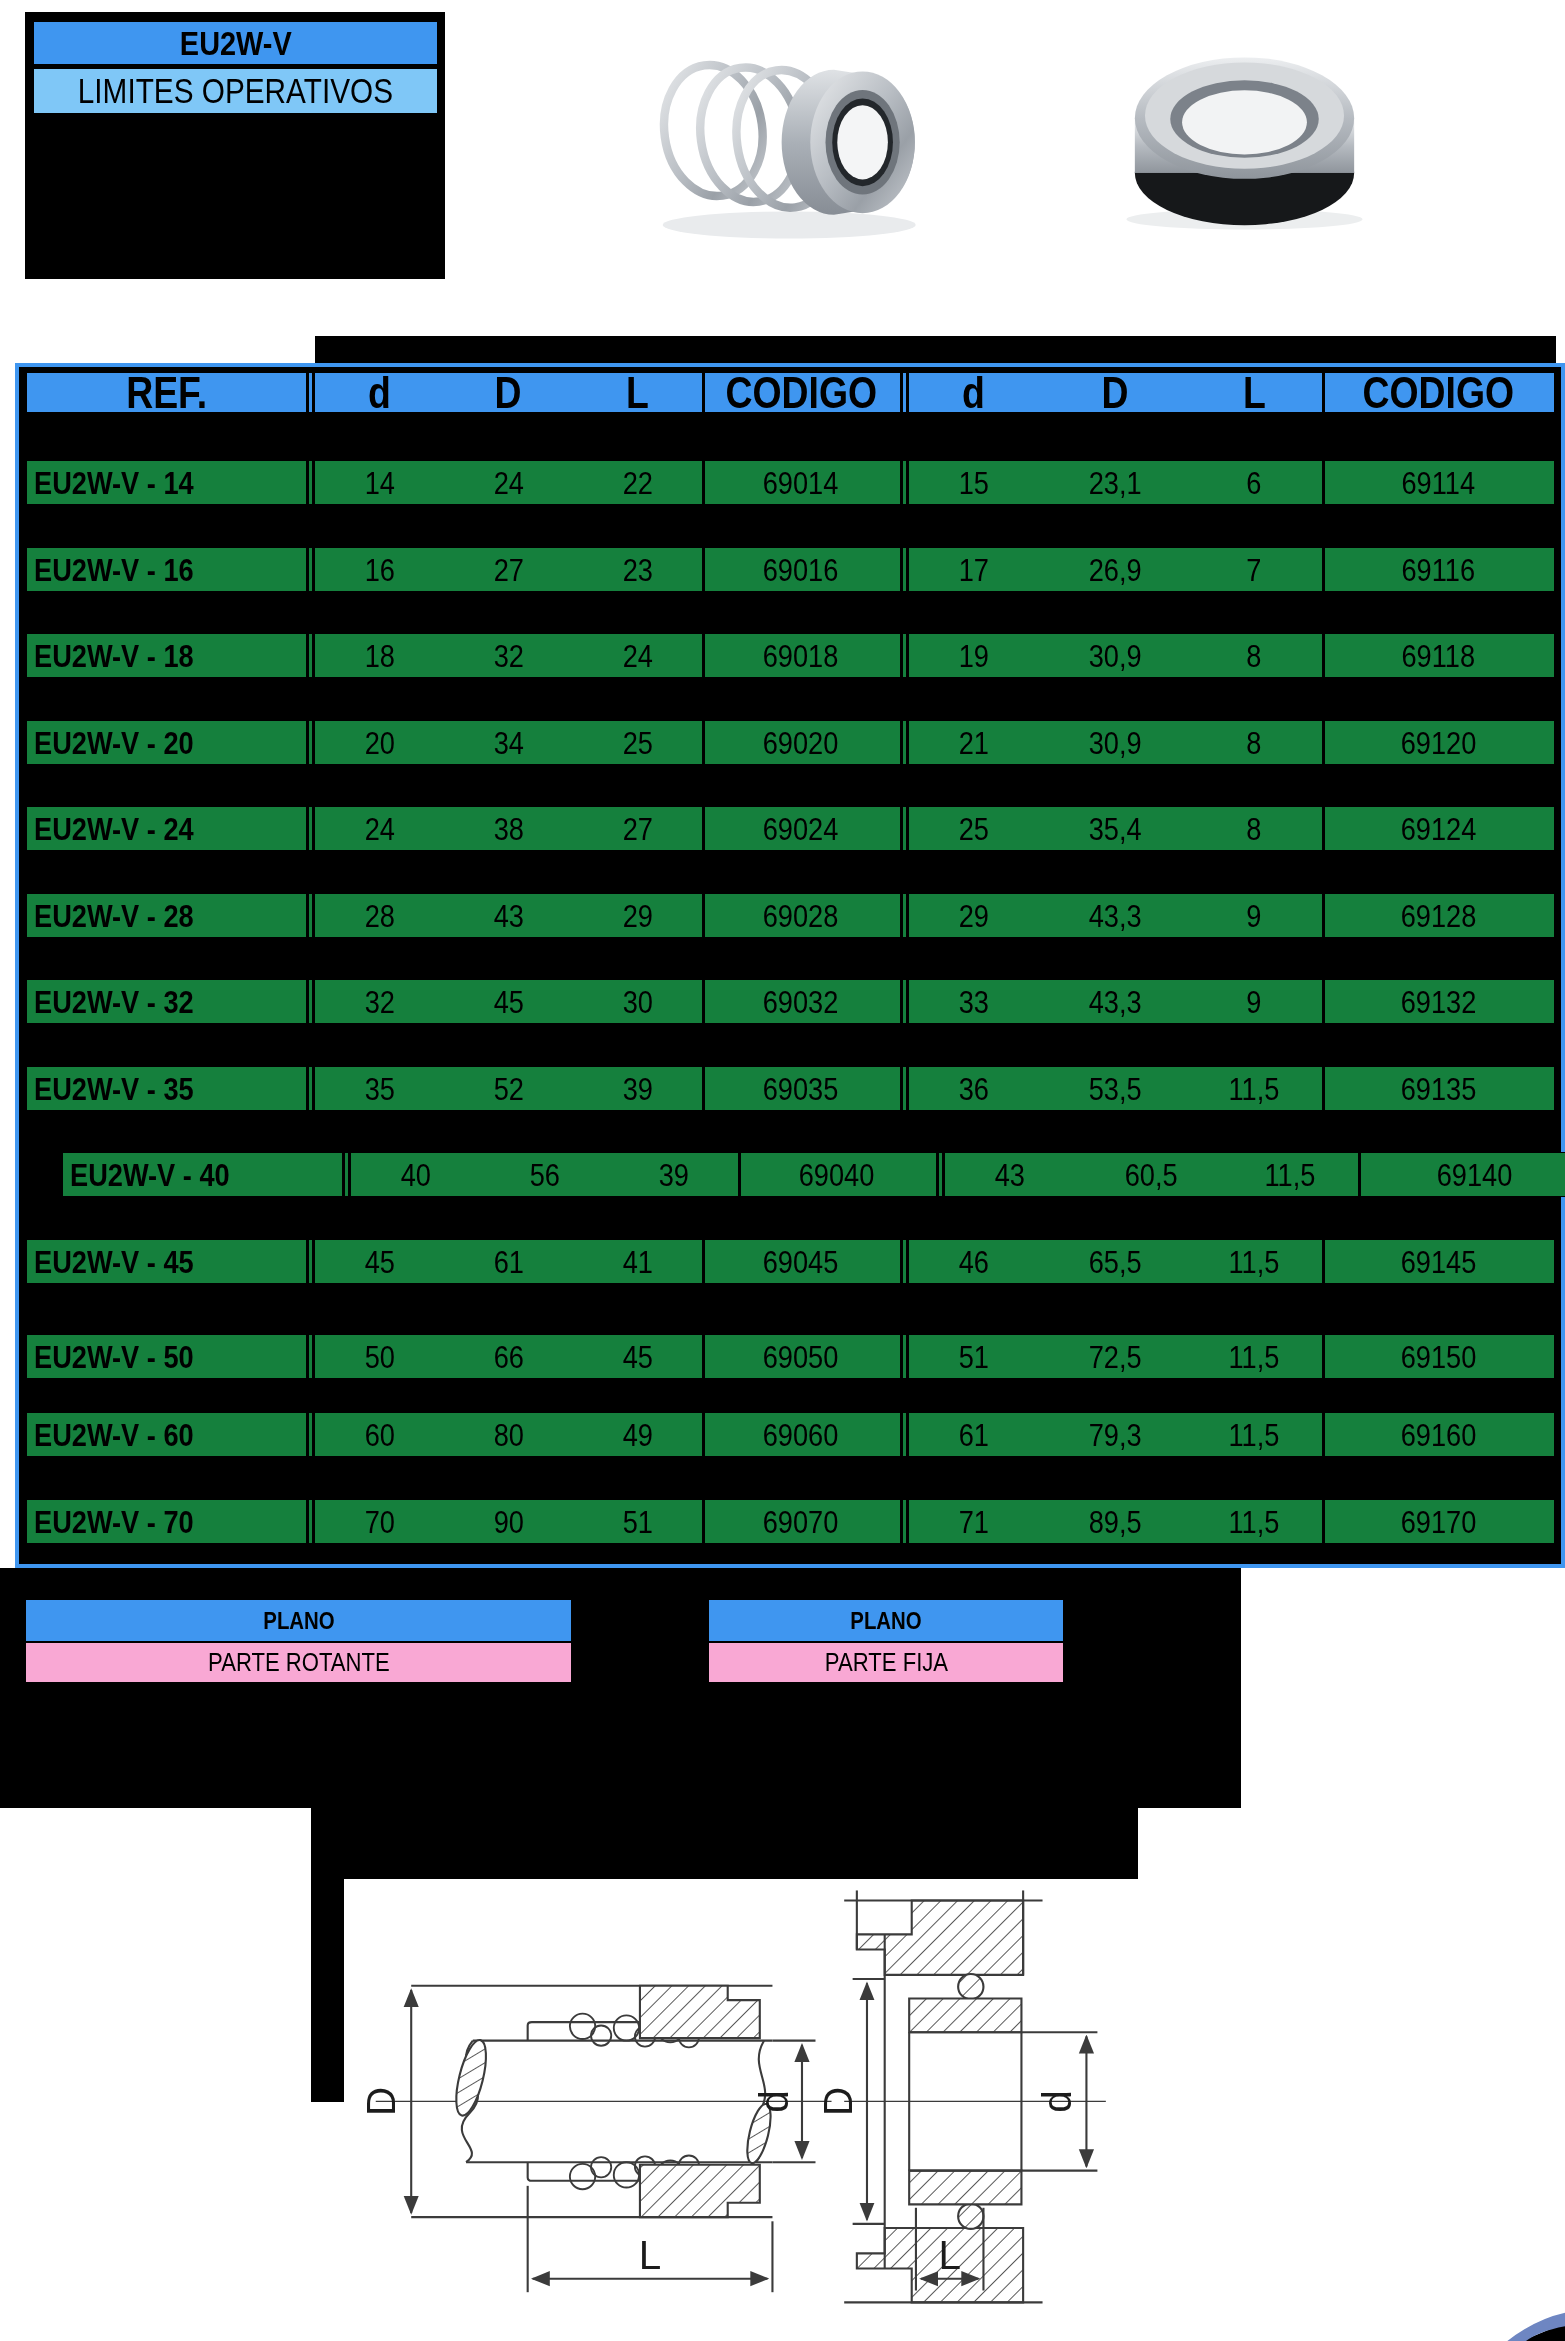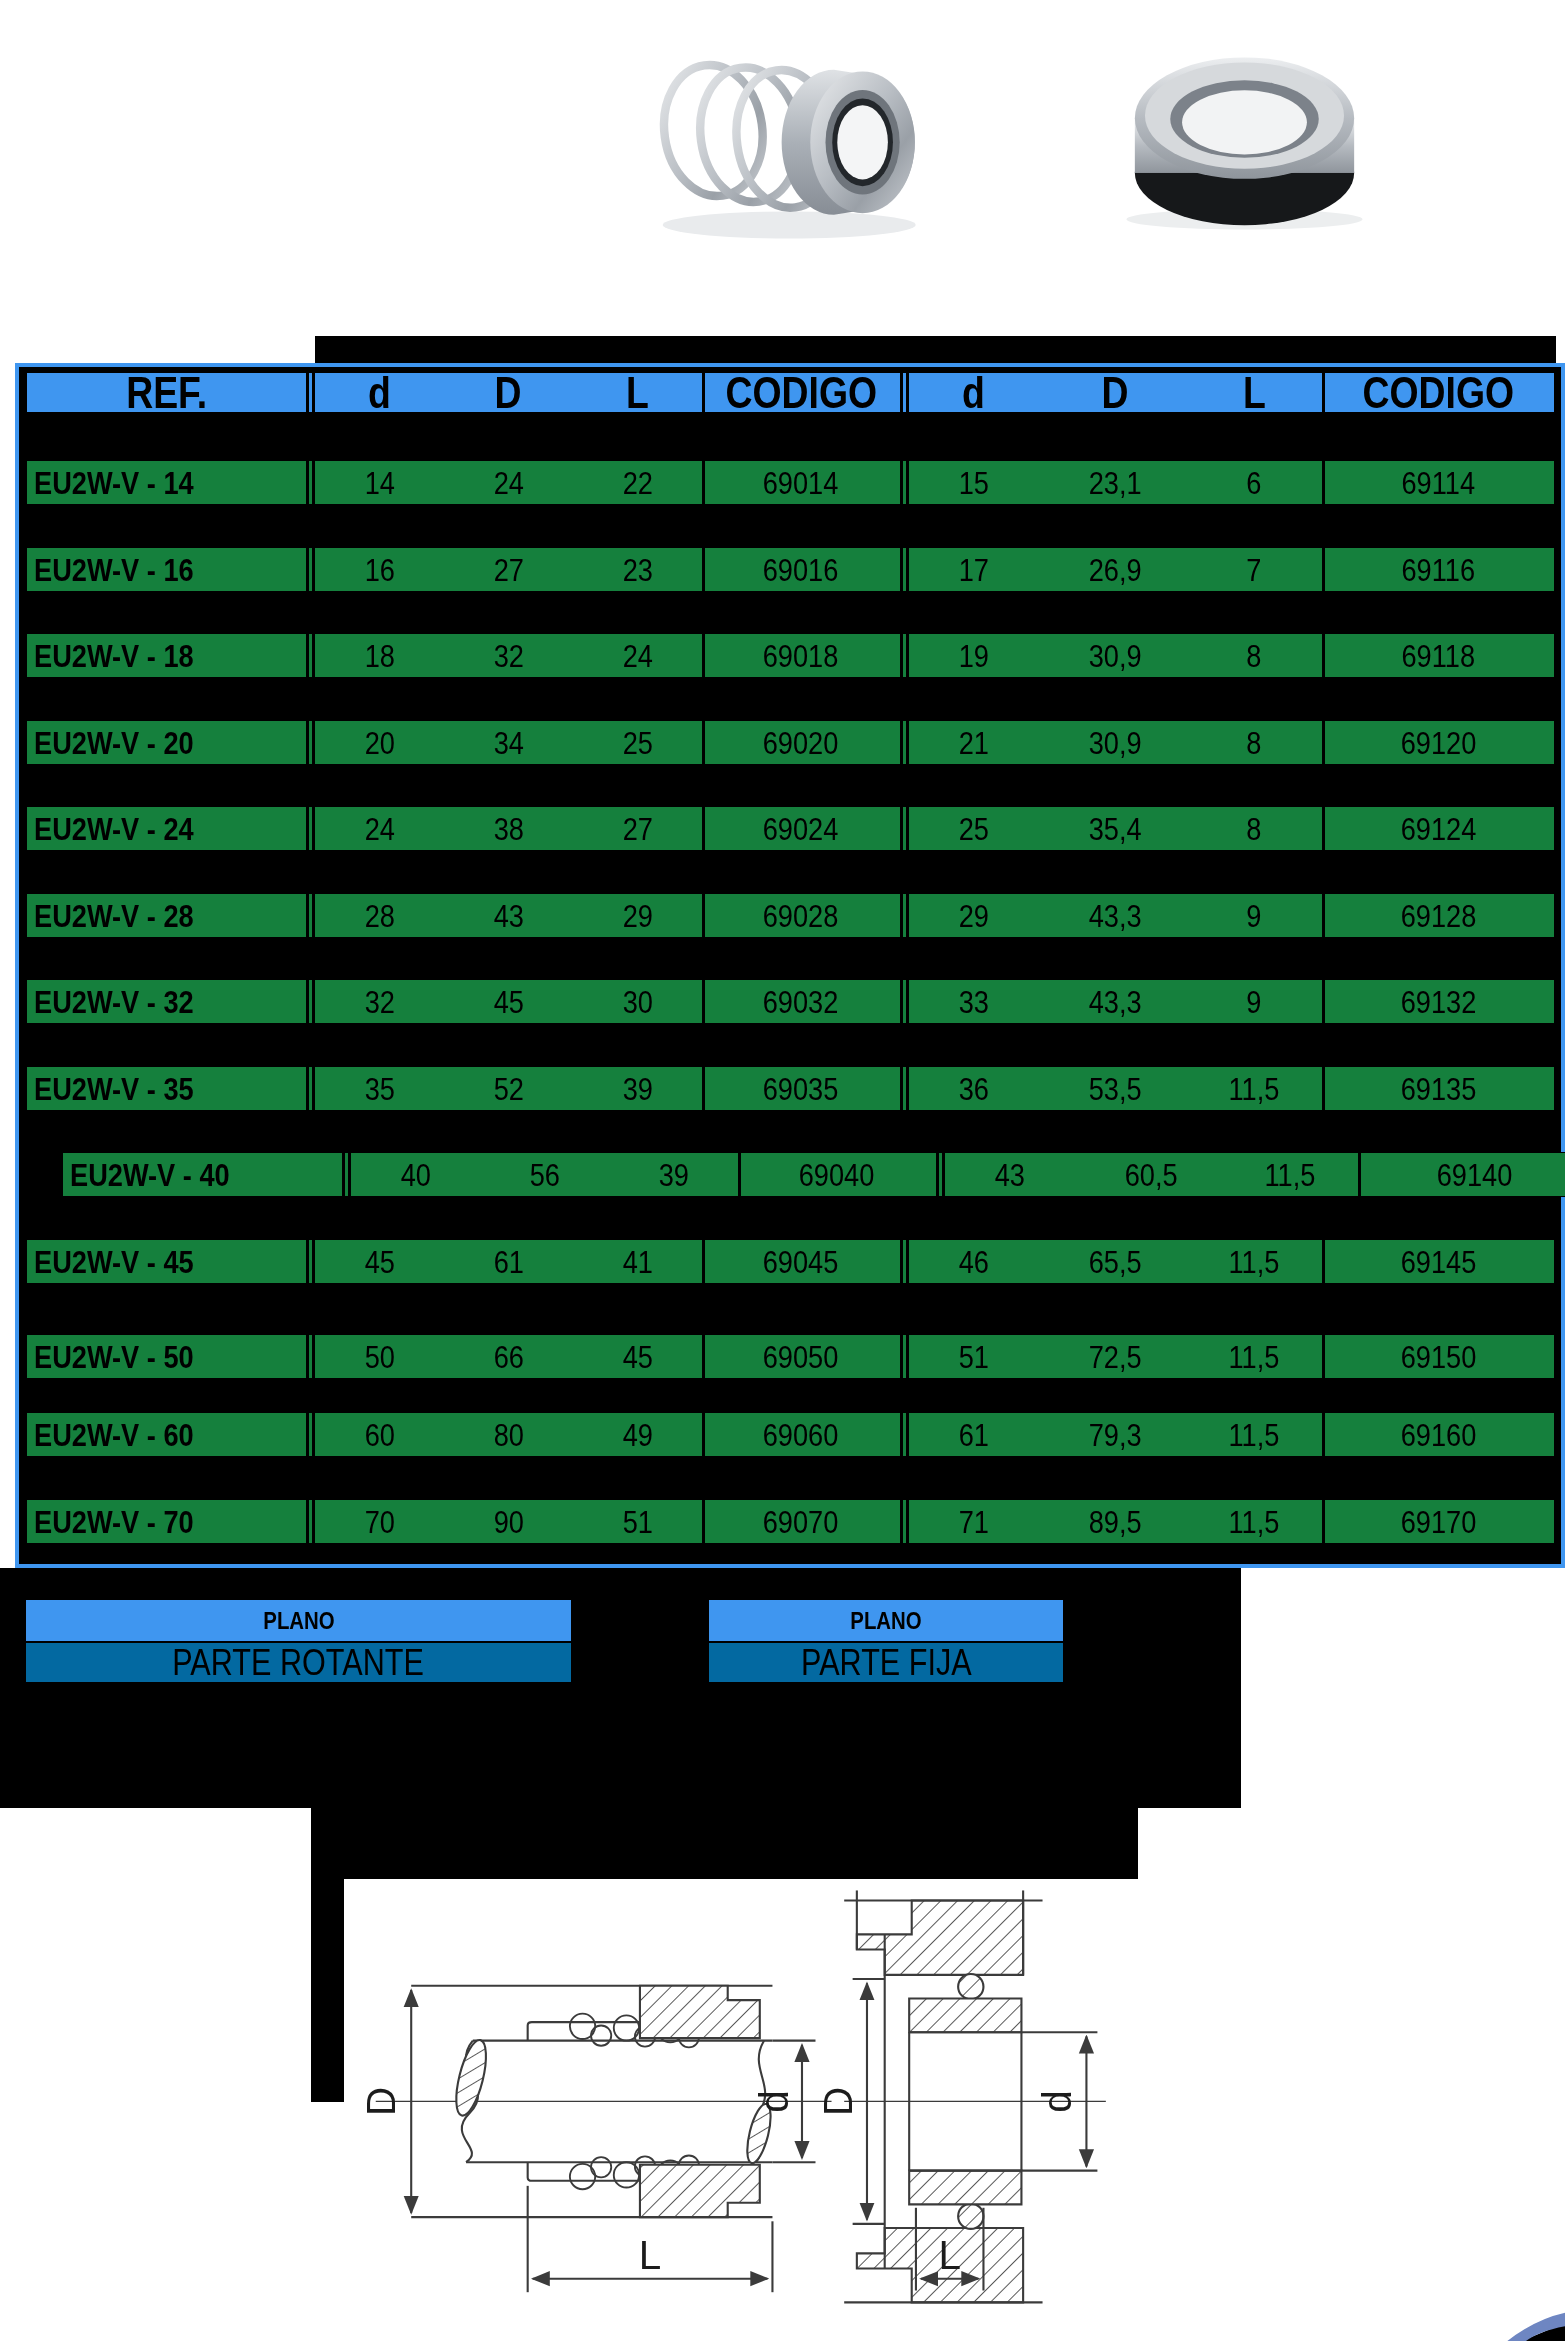--- a/index.html
+++ b/index.html
@@ -51,34 +51,42 @@
   .s4 {left:873px;} .s5 {left:879px;} .s6 {left:1295px;}
 
   
   .plano-box { position:absolute; top:1599px; height:84px; }
   .plano-box.rot { left:25px; width:547px; }
   .plano-box.fij { left:708px; width:356px; }
   .plano-title { position:absolute; left:0; top:0; width:100%; height:43px;
     background:#3F96F0; border:1.7px solid #000; display:flex; align-items:center; justify-content:center;
     font-size:24px; font-weight:700; }
   .plano-sub { position:absolute; left:0; top:43px; width:100%; height:41px;
-    background:#0369a1; border:1.7px solid #000; display:flex; align-items:center; justify-content:center;
-    font-size:36px; font-weight:400; }
+    background:#f9a8d4; border:1.7px solid #000; display:flex; align-items:center; justify-content:center;
+    font-size:26px; font-weight:400; }
 
   
   .photo1 { position:absolute; left:633px; top:4.2px; width:304px; height:253px; }
   .photo2 { position:absolute; left:1122px; top:38px; width:245px; height:194px; }
   .drawings { position:absolute; left:0; top:1882px; width:1566px; height:460px; }
   .corner-logo { position:absolute; left:1494px; top:2294px; width:72px; height:48px; }
 </style>
 </head>
 <body>
 
 <div class="page">
 
+  <div class="title-box">
+    <div class="model-bar">
+      <span class="cond">EU2W-V</span>
+    </div>
+    <div class="limits-bar">
+      <span class="cond">LIMITES OPERATIVOS</span>
+    </div>
+  </div>
 
   <svg class="photo1" viewBox="0 0 360 300">
     <defs>
       <linearGradient id="metal1" x1="0" y1="0" x2="1" y2="1">
         <stop offset="0" stop-color="#e8eaec"></stop>
           <stop offset="0.45" stop-color="#b9bec4"></stop>
         <stop offset="0.7" stop-color="#9aa0a7"></stop>
           <stop offset="1" stop-color="#c9cdd2"></stop>
       </linearGradient>
       <linearGradient id="metal2" x1="0" y1="0" x2="0" y2="1">

